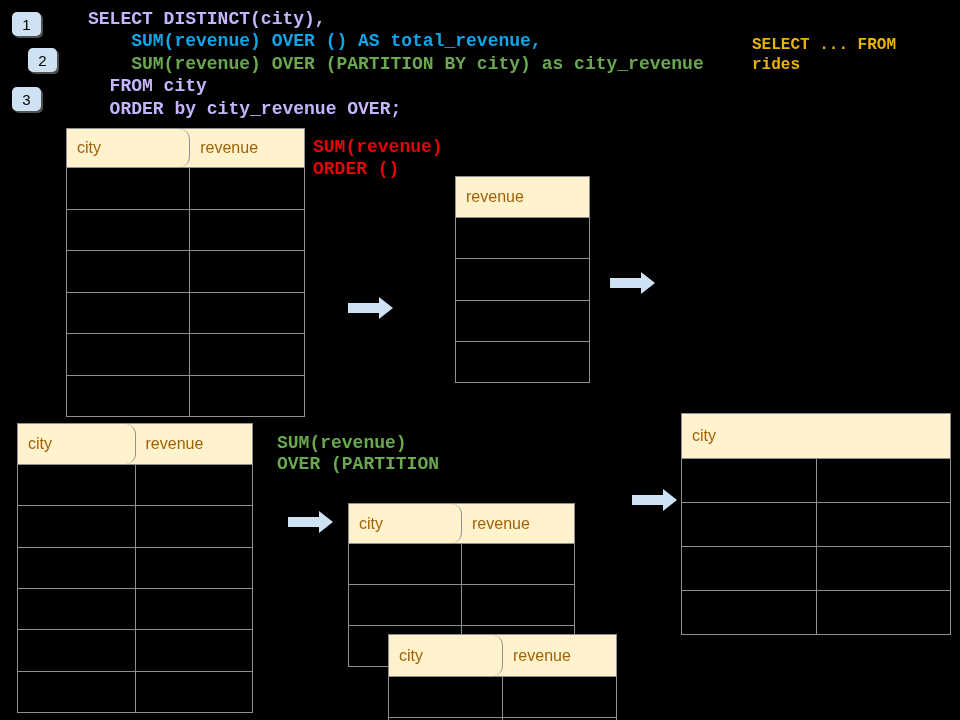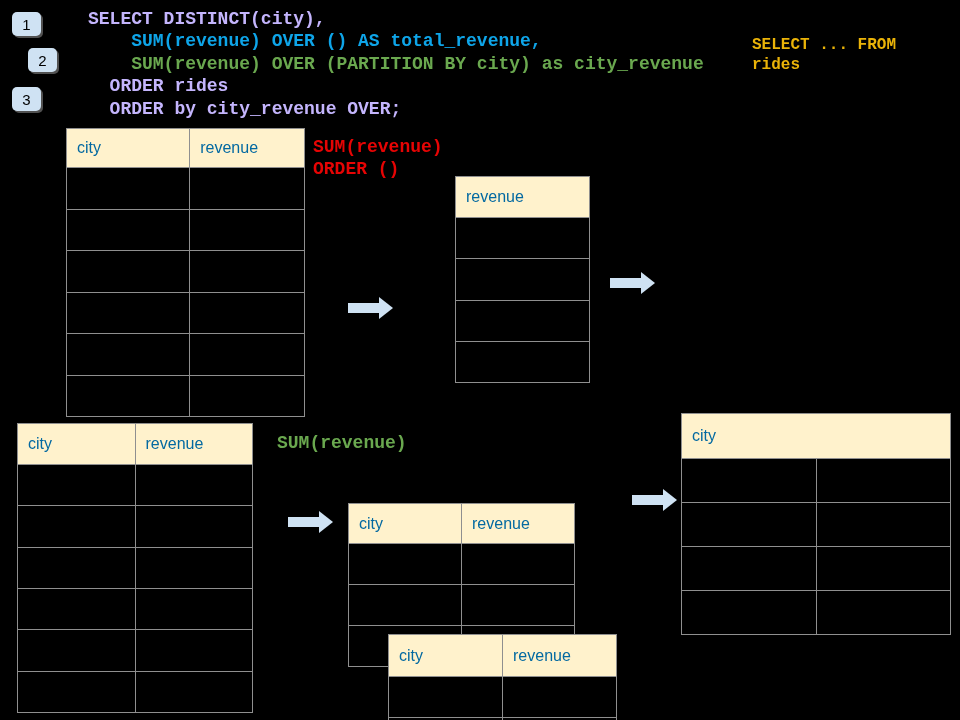--- a/index.html
+++ b/index.html
@@ -20,22 +20,22 @@
          display:flex;align-items:center;justify-content:center;
          font-family:"Liberation Sans",sans-serif;font-size:15px;color:#000;
          box-shadow:2px 2px 0 rgba(115,115,115,0.7);}
   .b1{left:12px;top:12px}.b2{left:28px;top:48px}.b3{left:12px;top:87px}
 
   
   .dtable{position:absolute;display:flex;flex-direction:column;background:#000;
           border:1px solid #8f8f8f;box-sizing:border-box;
           font-family:"Liberation Sans",sans-serif;}
   .thead{display:flex;background:#fff2cc;flex:0 0 auto;border-bottom:1px solid #8f8f8f;}
-  .th{flex:1;display:flex;align-items:center;padding-left:10px;font-size:16px;color:#0369a1;
-      border-right:1px solid #8f8f8f;box-sizing:border-box;overflow:hidden;}
+  .th{flex:1;display:flex;align-items:center;padding-left:10px;font-size:16px;color:#a16207;
+      border-right:1px solid #8f8f8f;box-sizing:border-box;overflow:hidden;border-radius:10px;}
   .th:last-child{border-right:none;}
   .trow{display:flex;flex:1;border-bottom:1px solid #8f8f8f;}
   .trow:last-child{border-bottom:none;}
   .td{flex:1;border-right:1px solid #8f8f8f;box-sizing:border-box;}
   .td:last-child{border-right:none;}
 
   .t-a{left:66px;top:128px;width:239px;height:289px}
   .t-a .thead{height:38px}
   .t-a .th:first-child,.t-a .td:first-child{flex:0 0 52%}
   .t-b{left:455px;top:176px;width:135px;height:207px}
@@ -59,27 +59,27 @@
 </style>
 </head>
 <body>
 
 <div class="stage">
 
   <div class="badge b1">1</div>
   <div class="badge b2">2</div>
   <div class="badge b3">3</div>
 
-  <div class="code code-main"><div class="c-purple">SELECT DISTINCT(city),</div><div class="c-red">    SUM(revenue) OVER () AS total_revenue,</div><div class="c-green">    SUM(revenue) OVER (PARTITION BY city) as city_revenue</div><div class="c-purple">  ORDER rides</div><div class="c-purple">  ORDER by city_revenue OVER;</div></div>
+  <div class="code code-main"><div class="c-purple">SELECT DISTINCT(city),</div><div class="c-red">    SUM(revenue) OVER () AS total_revenue,</div><div class="c-green">    SUM(revenue) OVER (PARTITION BY city) as city_revenue</div><div class="c-purple">  FROM city</div><div class="c-purple">  ORDER by city_revenue OVER;</div></div>
 
   <div class="code code-side"><div>SELECT ... FROM</div><div>rides</div></div>
 
   <div class="code label-red"><div>SUM(revenue)</div><div>ORDER ()</div></div>
 
-  <div class="code label-green"><div>SUM(revenue)</div></div>
+  <div class="code label-green"><div>SUM(revenue)</div><div>OVER (PARTITION</div></div>
 
   <div class="dtable t-a">
       <div class="thead">
         <div class="th">city</div>
         <div class="th">revenue</div>
       </div>
       <div class="trow">
         <div class="td"></div>
         <div class="td"></div>
       </div>

